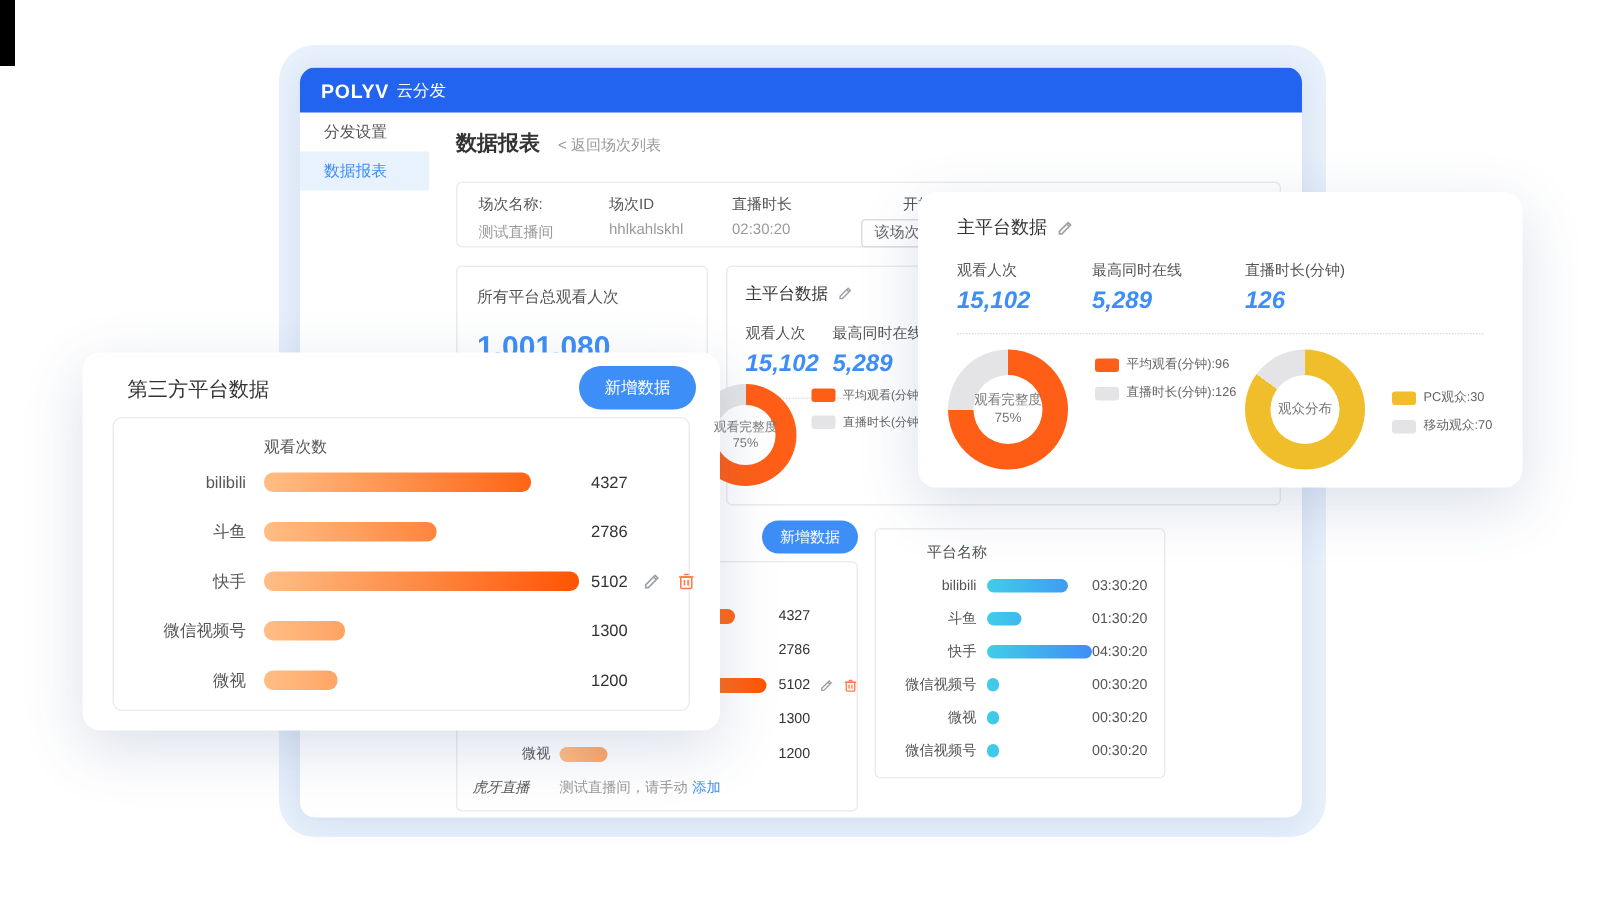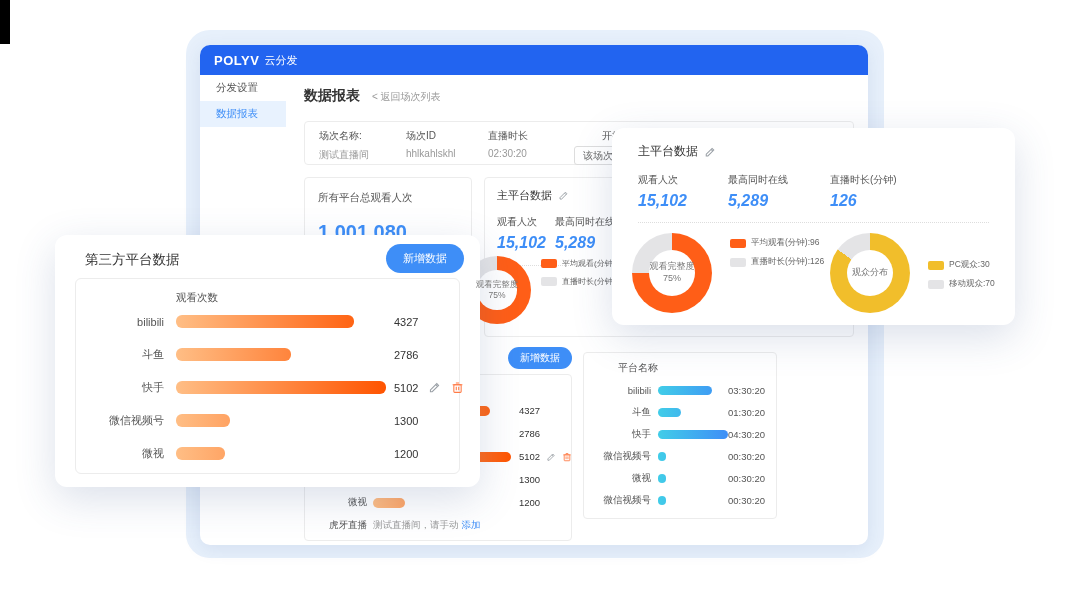--- a/index.html
+++ b/index.html
@@ -82,21 +82,21 @@
   .bar-val { color:#333; margin-left:8px; white-space:nowrap; }
 
   
   .bg-tp .col-head { font-size:10px; color:#555; margin-left:58px; margin-bottom:2px; }
   .bg-tp .bar-row { height:23px; }
   .bg-tp .bar-label { width:52px; margin-right:6px; font-size:9.5px; }
   .bg-tp .bar-track { width:138px; height:10px; }
   .bg-tp .bar { border-radius:5px; background-size:138px 100%; }
   .bg-tp .bar-val { font-size:9.5px; }
   .note-row { display:flex; align-items:center; height:22px; font-size:9.5px; }
-  .note-platform { width:52px; margin-right:6px; text-align:right; color:#555; }
+  .note-platform { width:52px; margin-right:6px; color:#555;font-style:italic; }
   .note-text { color:#999; }
   .note-link { color:#3E8EF7; margin-left:3px; cursor:pointer; }
 
   
   .dur .col-head { font-size:10px; color:#555; margin-left:24px; margin-bottom:4px; }
   .dur .bar-row { height:22px; }
   .dur .bar-label { width:57px; margin-right:7px; font-size:9.5px; }
   .dur .bar-track { width:70px; height:9px; }
   .dur .bar { border-radius:5px; background-size:70px 100%; }
   .dur .bar-time { margin-left:auto; padding-right:10px; font-size:9.5px; color:#555; }

